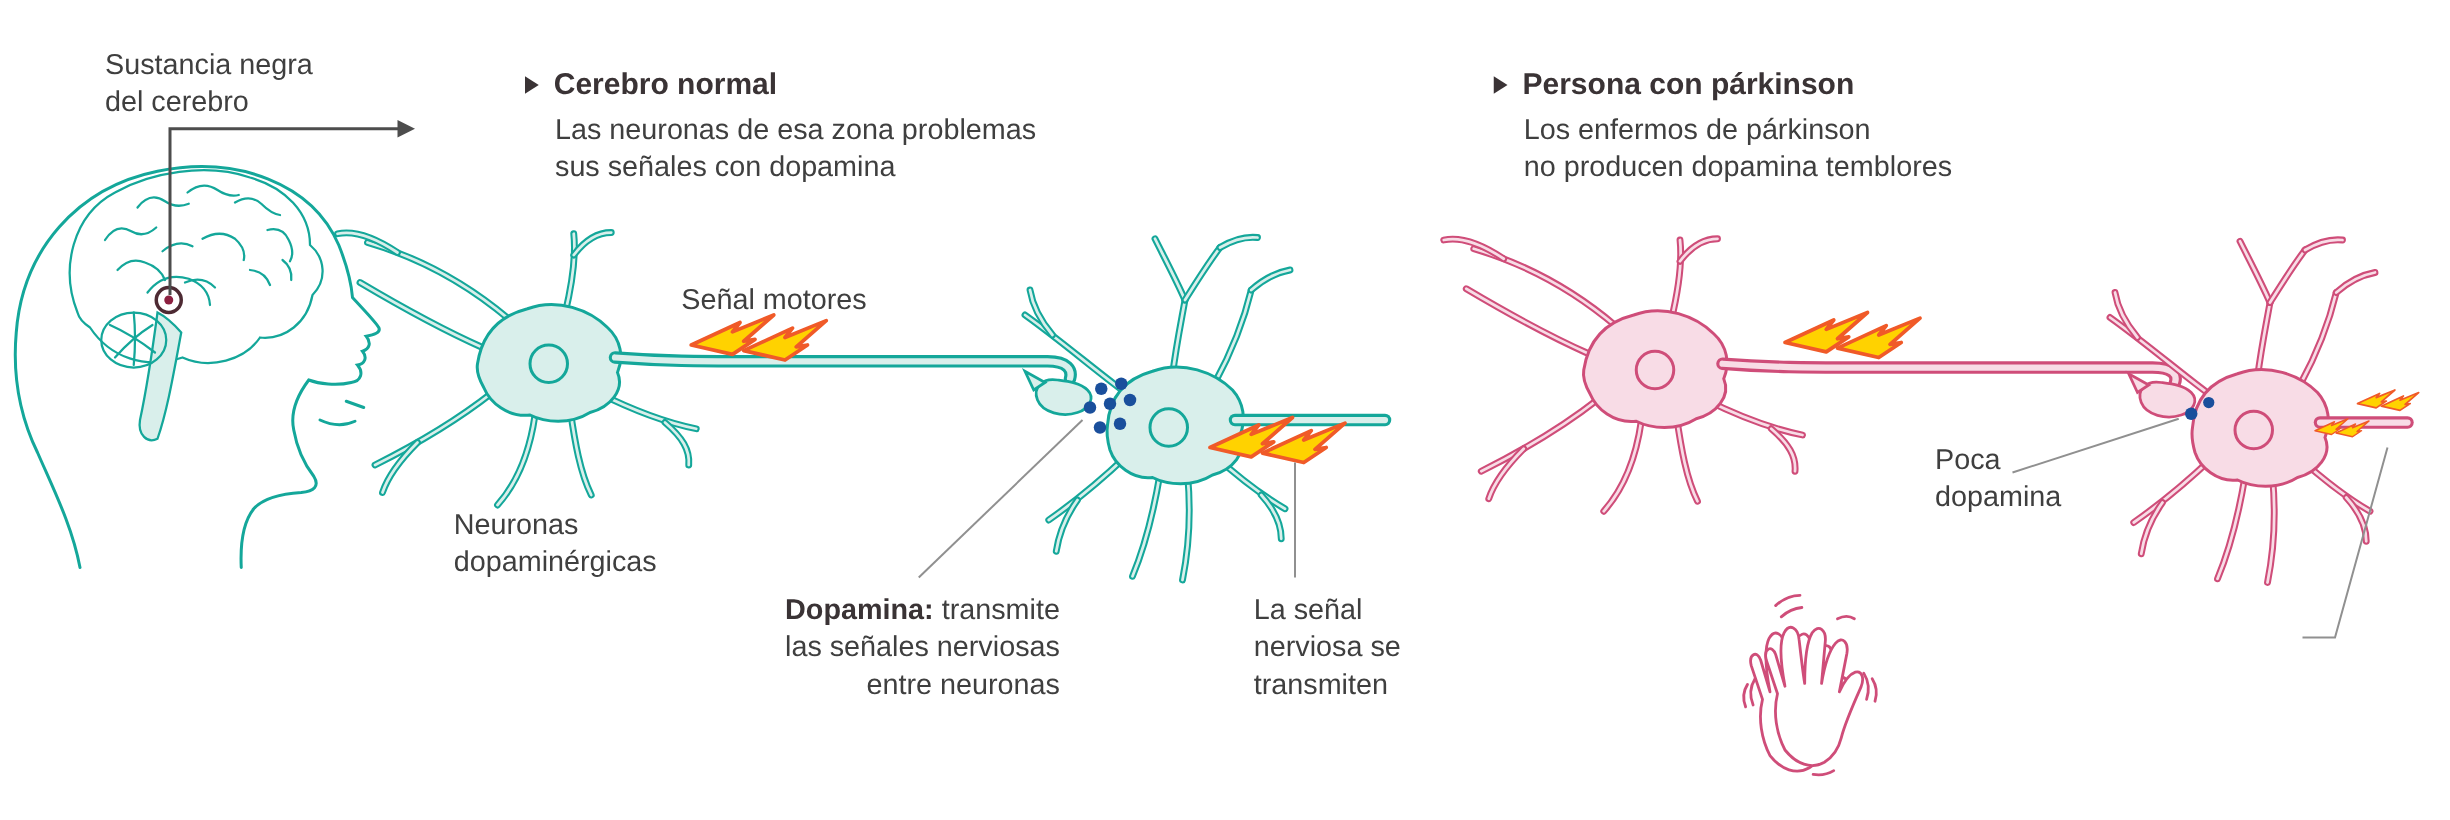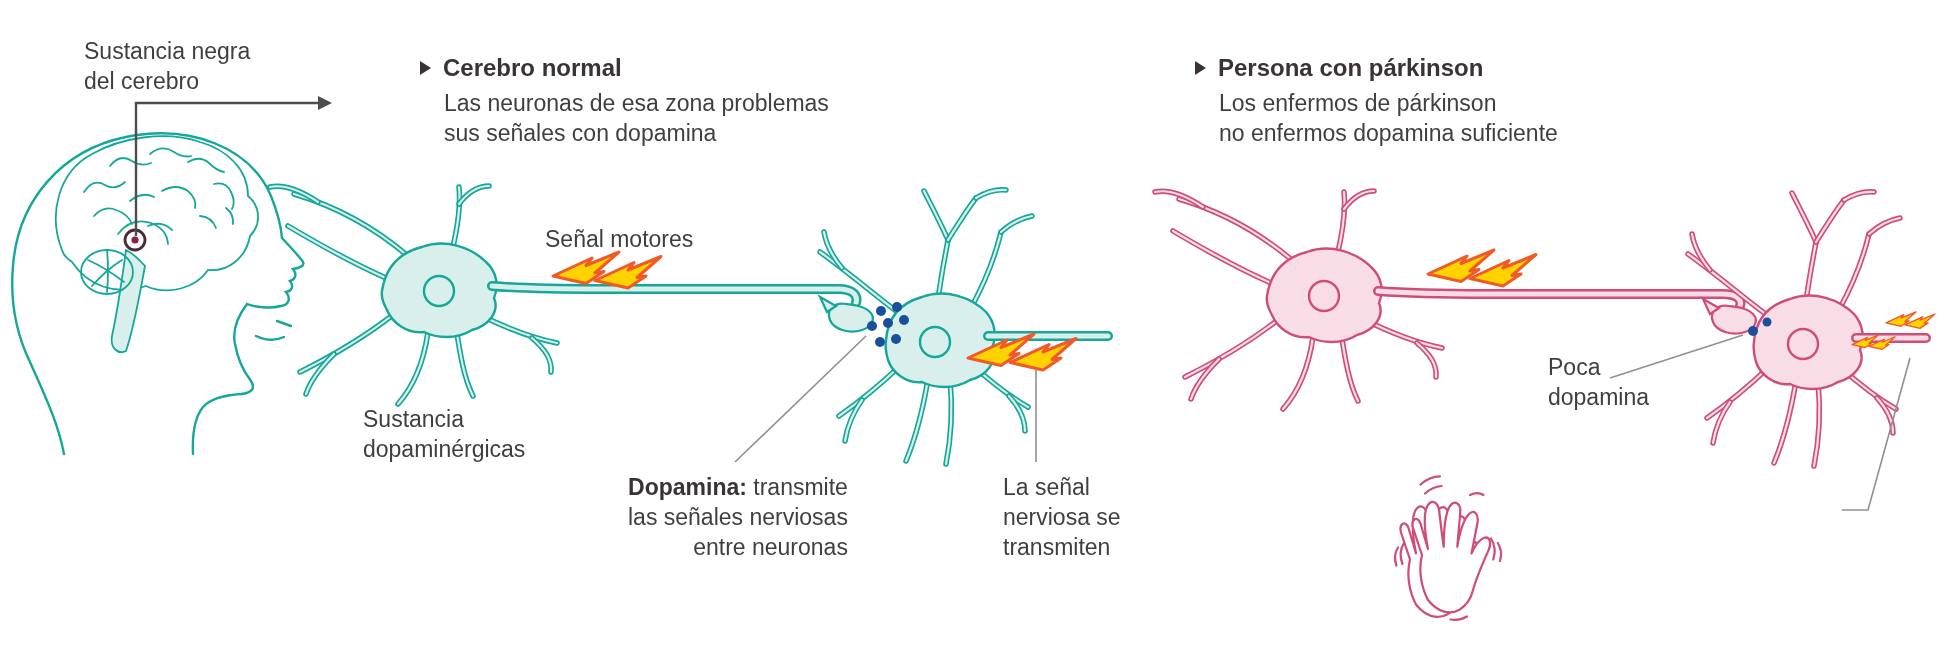--- a/index.html
+++ b/index.html
@@ -220,34 +220,34 @@
 del cerebro</div>
 
   <div class="heading" style="left:420px;top:54px;">
     <span class="bullet"></span>
     <span>Cerebro normal</span>
   </div>
   <div class="subtext" style="left:444px;top:88px;">Las neuronas de esa zona problemas
 sus señales con dopamina</div>
 
   <div class="label" style="left:545px;top:224px;">Señal motores</div>
-  <div class="label" style="left:363px;top:404px;">Sustancia
+  <div class="label" style="left:363px;top:404px;">Neuronas
 dopaminérgicas</div>
 
   <div class="label" style="left:628px;top:472px;text-align:right;"><b>Dopamina:</b><span> transmite
 las señales nerviosas
 entre neuronas</span></div>
 
   <div class="label" style="left:1003px;top:472px;">La señal
 nerviosa se
 transmiten</div>
 
   <div class="heading" style="left:1195px;top:54px;justify-content:center;">
     <span class="bullet"></span>
     <span>Persona con párkinson</span>
   </div>
   <div class="subtext" style="left:1219px;top:88px;">Los enfermos de párkinson
-no enfermos dopamina suficiente</div>
+no producen dopamina temblores</div>
 
   <div class="label" style="left:1548px;top:340px;margin-top:12px;">Poca
 dopamina</div>
 
 </div>
 
 </body></html>

